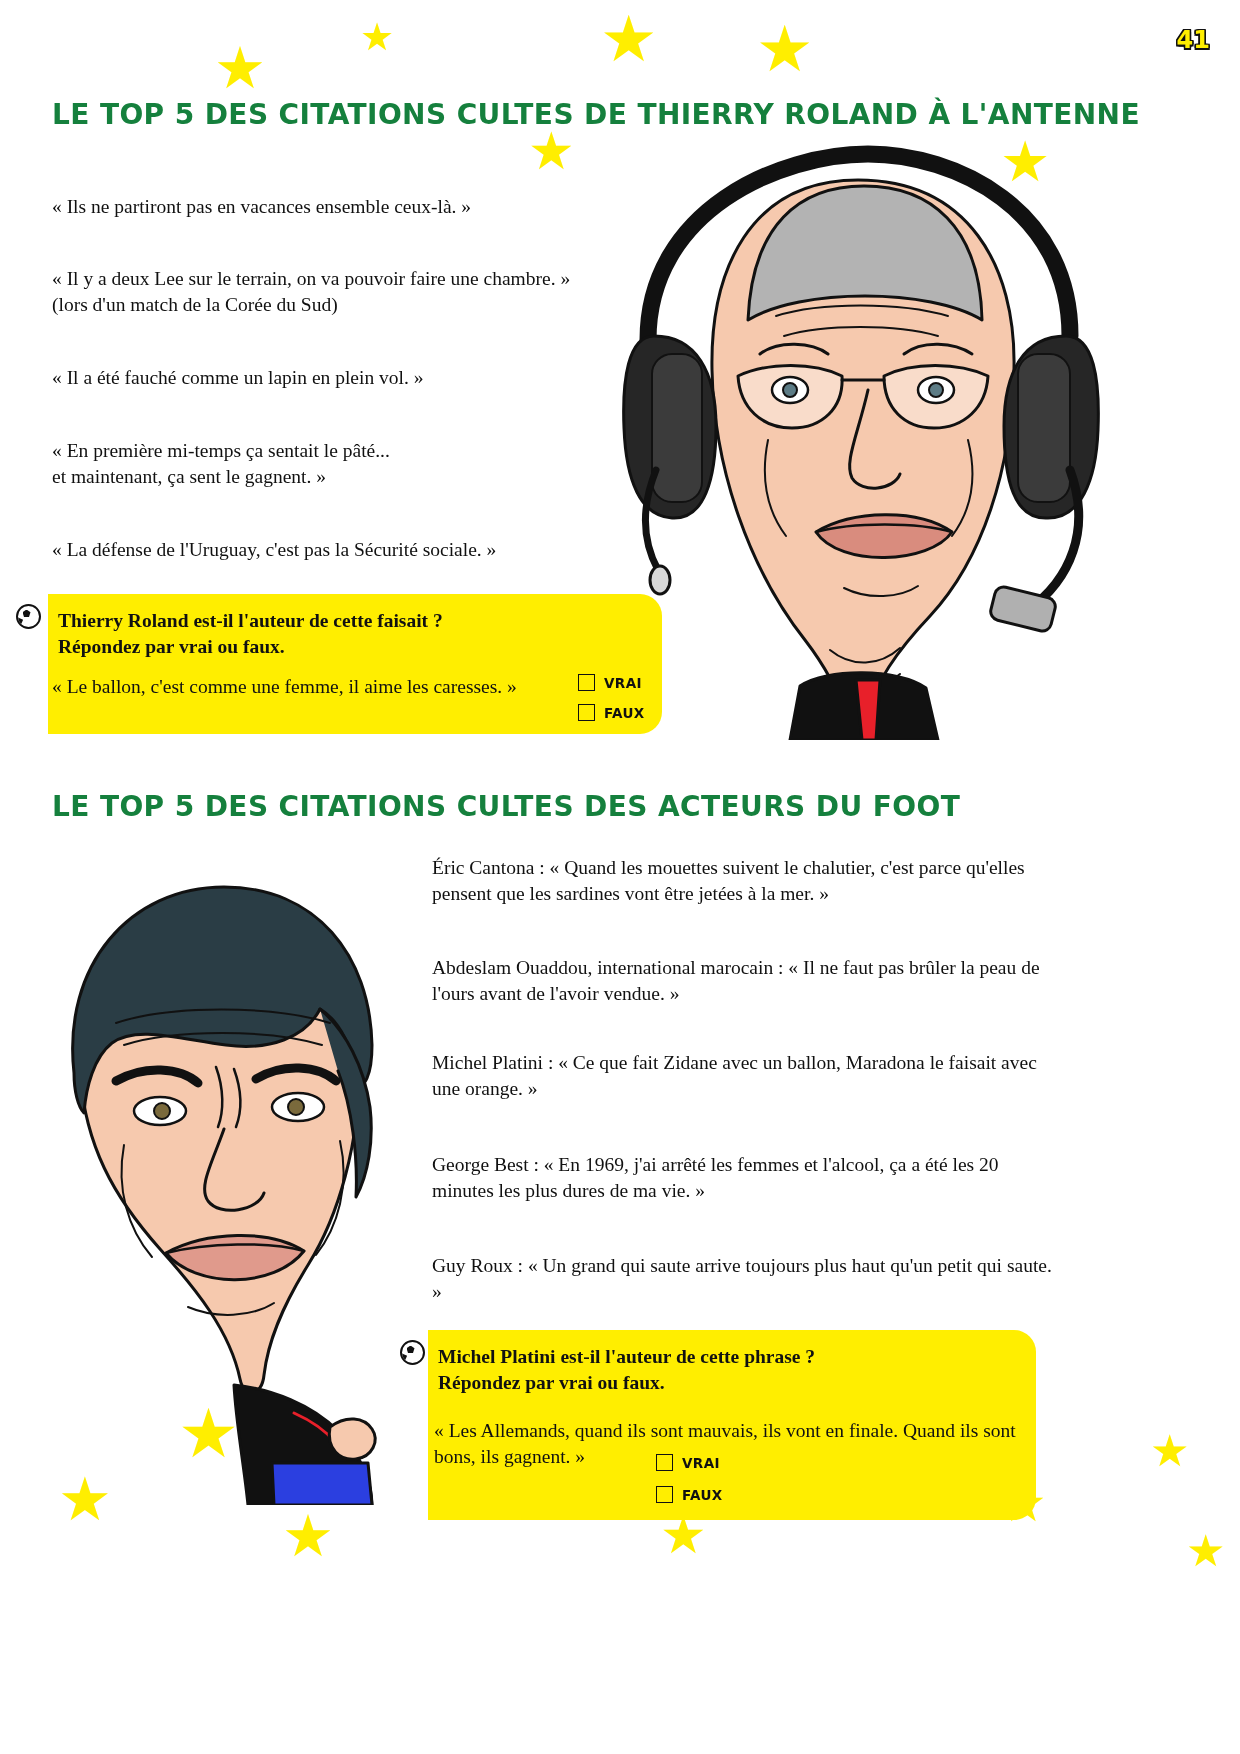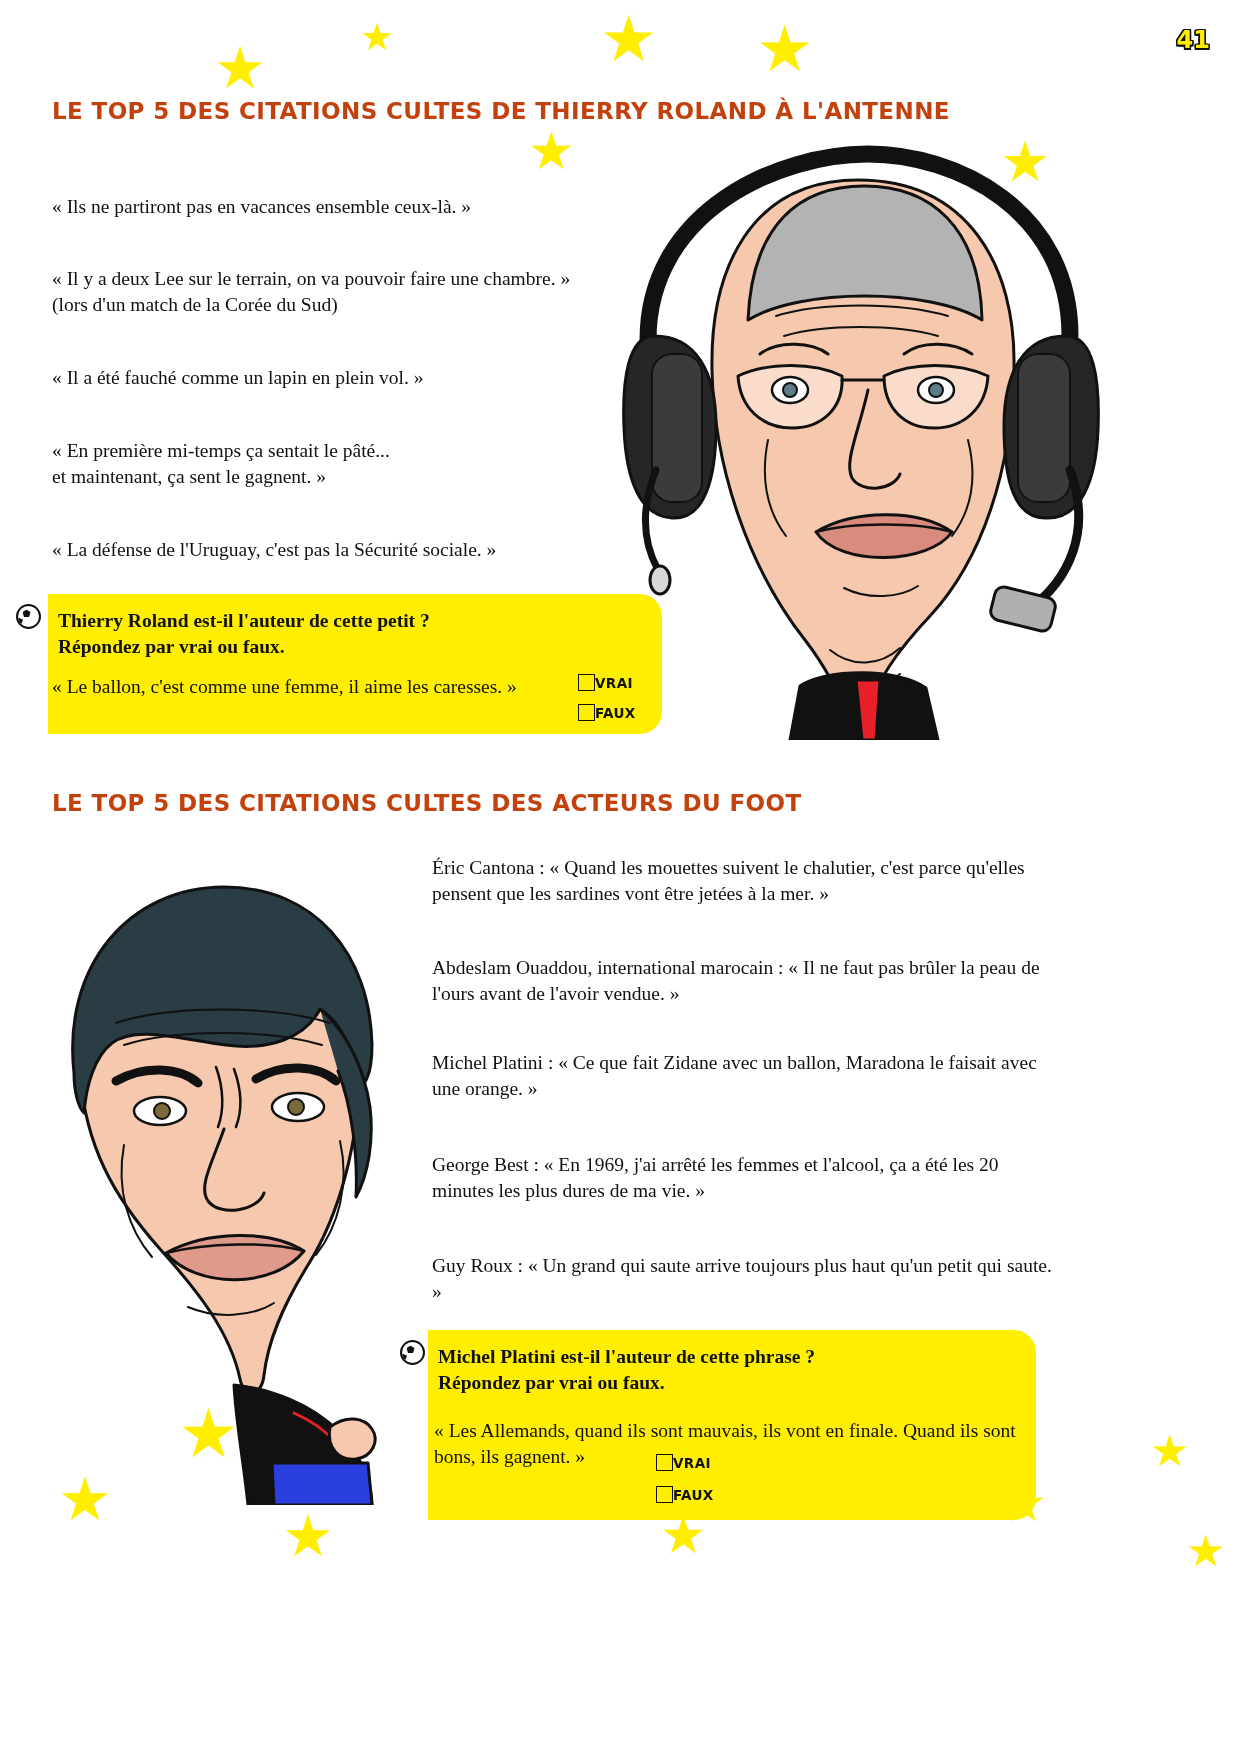--- a/index.html
+++ b/index.html
@@ -58,23 +58,23 @@
     text-shadow:
       -1.5px 0 #111, 1.5px 0 #111, 0 -1.5px #111, 0 1.5px #111,
       -1.5px -1.5px #111, 1.5px -1.5px #111, -1.5px 1.5px #111, 1.5px 1.5px #111;
   }
 
   
   .section-title {
     position: absolute;
     font-family: "DejaVu Sans", sans-serif;
     font-weight: bold;
-    font-size: 23px;
+    font-size: 28px;
     letter-spacing: 0.4px;
-    color: #c2410c;
+    color: #15803d;
     z-index: 3;
     white-space: nowrap;
   }
   #title-1 { left: 52px; top: 98px; }
   #title-2 { left: 52px; top: 790px; }
 
   
   .quote {
     position: absolute;
     font-family: "Liberation Serif", serif;
@@ -135,20 +135,21 @@
     font-family: "Liberation Serif", serif;
     font-size: 19.5px;
     line-height: 1.35;
     color: #111;
     z-index: 5;
   }
   .answer-row {
     position: absolute;
     display: flex;
     align-items: center;
+    gap: 9px;
     z-index: 5;
   }
   .checkbox {
     width: 15px;
     height: 15px;
     border: 1.8px solid #111;
     background: #ffee00;
     display: inline-block;
   }
   .answer-label {
@@ -257,21 +258,21 @@
     <path d="M236 536 C 256 552, 282 550, 300 534" fill="none" stroke-width="2"></path>
 
     <path d="M190 600 L 200 546 C 226 528, 298 528, 326 548 L 338 600 Z" fill="#111"></path>
 
     <path d="M256 540 L 280 540 L 276 600 L 262 600 Z" fill="#e8202a"></path>
   </g>
 </svg>
 
 <div class="quiz-box rounded-right" style="left:48px; top:594px; width:614px; height:140px;"></div>
 <div class="ball-icon" style="left:16px; top:604px;"></div>
-<div class="quiz-question" style="left:58px; top:608px;">Thierry Roland est-il l'auteur de cette petit ?</div>
+<div class="quiz-question" style="left:58px; top:608px;">Thierry Roland est-il l'auteur de cette faisait ?</div>
 <div class="quiz-question" style="left:58px; top:634px;">Répondez par vrai ou faux.</div>
 <div class="quiz-statement" style="left:52px; top:674px; width:510px;">« Le ballon, c'est comme une femme, il aime les caresses. »</div>
 <div class="answer-row" style="left:578px; top:674px;">
   <span class="checkbox"></span>
   <span class="answer-label">VRAI</span>
 </div>
 <div class="answer-row" style="left:578px; top:704px;">
   <span class="checkbox"></span>
   <span class="answer-label">FAUX</span>
 </div>

